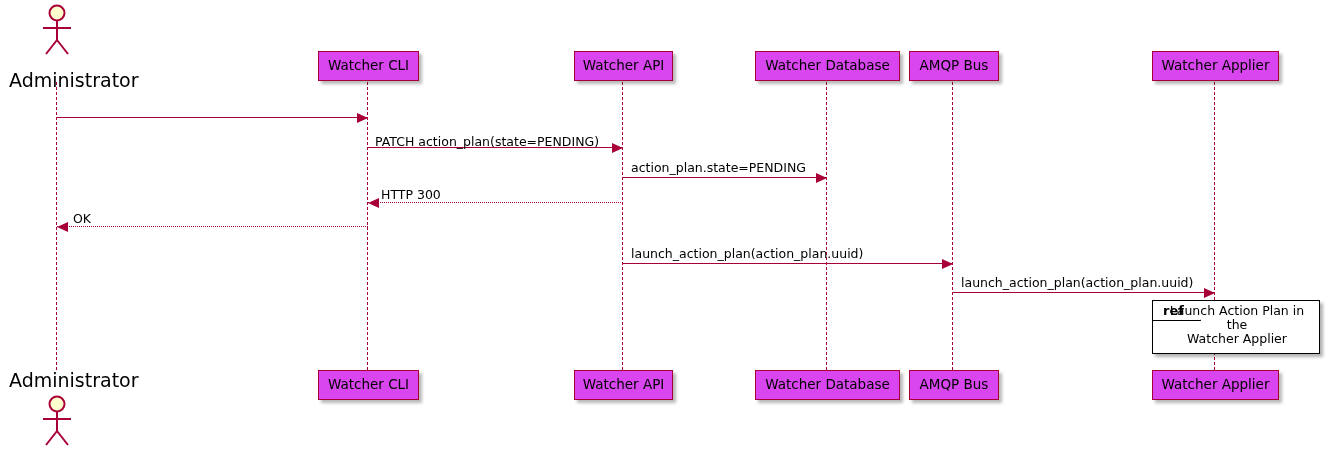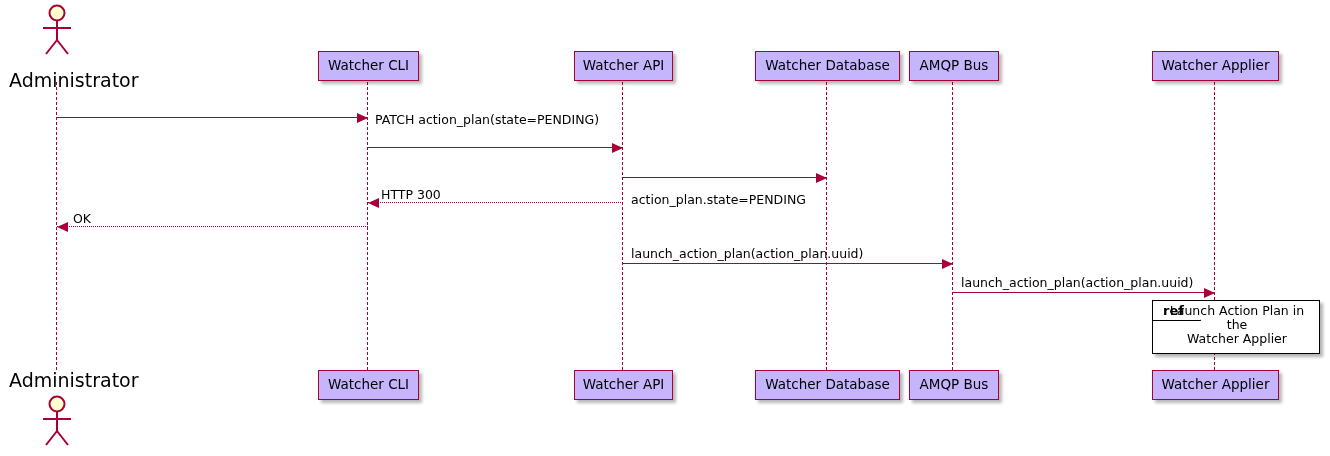--- a/index.html
+++ b/index.html
@@ -16,21 +16,21 @@
   }
   .lifeline{
     position:absolute;
     width:0;
     border-left:1.5px dashed #A80036;
     top:0;
   }
   .pbox{
     position:absolute;
     box-sizing:border-box;
-    background:#c4b5fd;
+    background:#d946ef;
     border:1.5px solid #A80036;
     border-radius:0;
     color:#000000;
     font-size:13.5px;
     line-height:1;
     display:flex;
     align-items:center;
     justify-content:center;
     white-space:nowrap;
     box-shadow:3px 3px 3px rgba(0,0,0,0.28);
@@ -160,24 +160,24 @@
     <div class="pbox" style="left: 1152px; top: 51px; width: 127px;">
       <span>Watcher Applier</span>
     </div>
     <div class="pbox" style="left: 1152px; top: 370px; width: 127px;">
       <span>Watcher Applier</span>
     </div>
     <div class="msg-line" style="left: 57px; top: 117px; width: 311px;"></div>
     <div class="arrowhead right" style="left: 357px; top: 112.5px;"></div>
     <div class="msg-line" style="left: 368px; top: 147px; width: 255px;"></div>
     <div class="arrowhead right" style="left: 612px; top: 142.5px;"></div>
-    <div class="msg-label" style="left: 375px; top: 114px;">PATCH action_plan(state=PENDING)</div>
+    <div class="msg-label" style="left: 375px; top: 136px;">PATCH action_plan(state=PENDING)</div>
     <div class="msg-line" style="left: 623px; top: 177px; width: 204px;"></div>
     <div class="arrowhead right" style="left: 816px; top: 172.5px;"></div>
-    <div class="msg-label" style="left: 631px; top: 162px; margin-top: 32px;">action_plan.state=PENDING</div>
+    <div class="msg-label" style="left: 631px; top: 162px;">action_plan.state=PENDING</div>
     <div class="msg-line dotted" style="left: 368px; top: 202px; width: 255px;"></div>
     <div class="arrowhead left" style="left: 368px; top: 197.5px;"></div>
     <div class="msg-label" style="left: 381px; top: 189px;">HTTP 300</div>
     <div class="msg-line dotted" style="left: 57px; top: 226px; width: 311px;"></div>
     <div class="arrowhead left" style="left: 57px; top: 221.5px;"></div>
     <div class="msg-label" style="left: 73px; top: 213px;">OK</div>
     <div class="msg-line" style="left: 623px; top: 263px; width: 330px;"></div>
     <div class="arrowhead right" style="left: 942px; top: 258.5px;"></div>
     <div class="msg-label" style="left: 631px; top: 248px;">launch_action_plan(action_plan.uuid)</div>
     <div class="msg-line" style="left: 953px; top: 292px; width: 262px;"></div>

